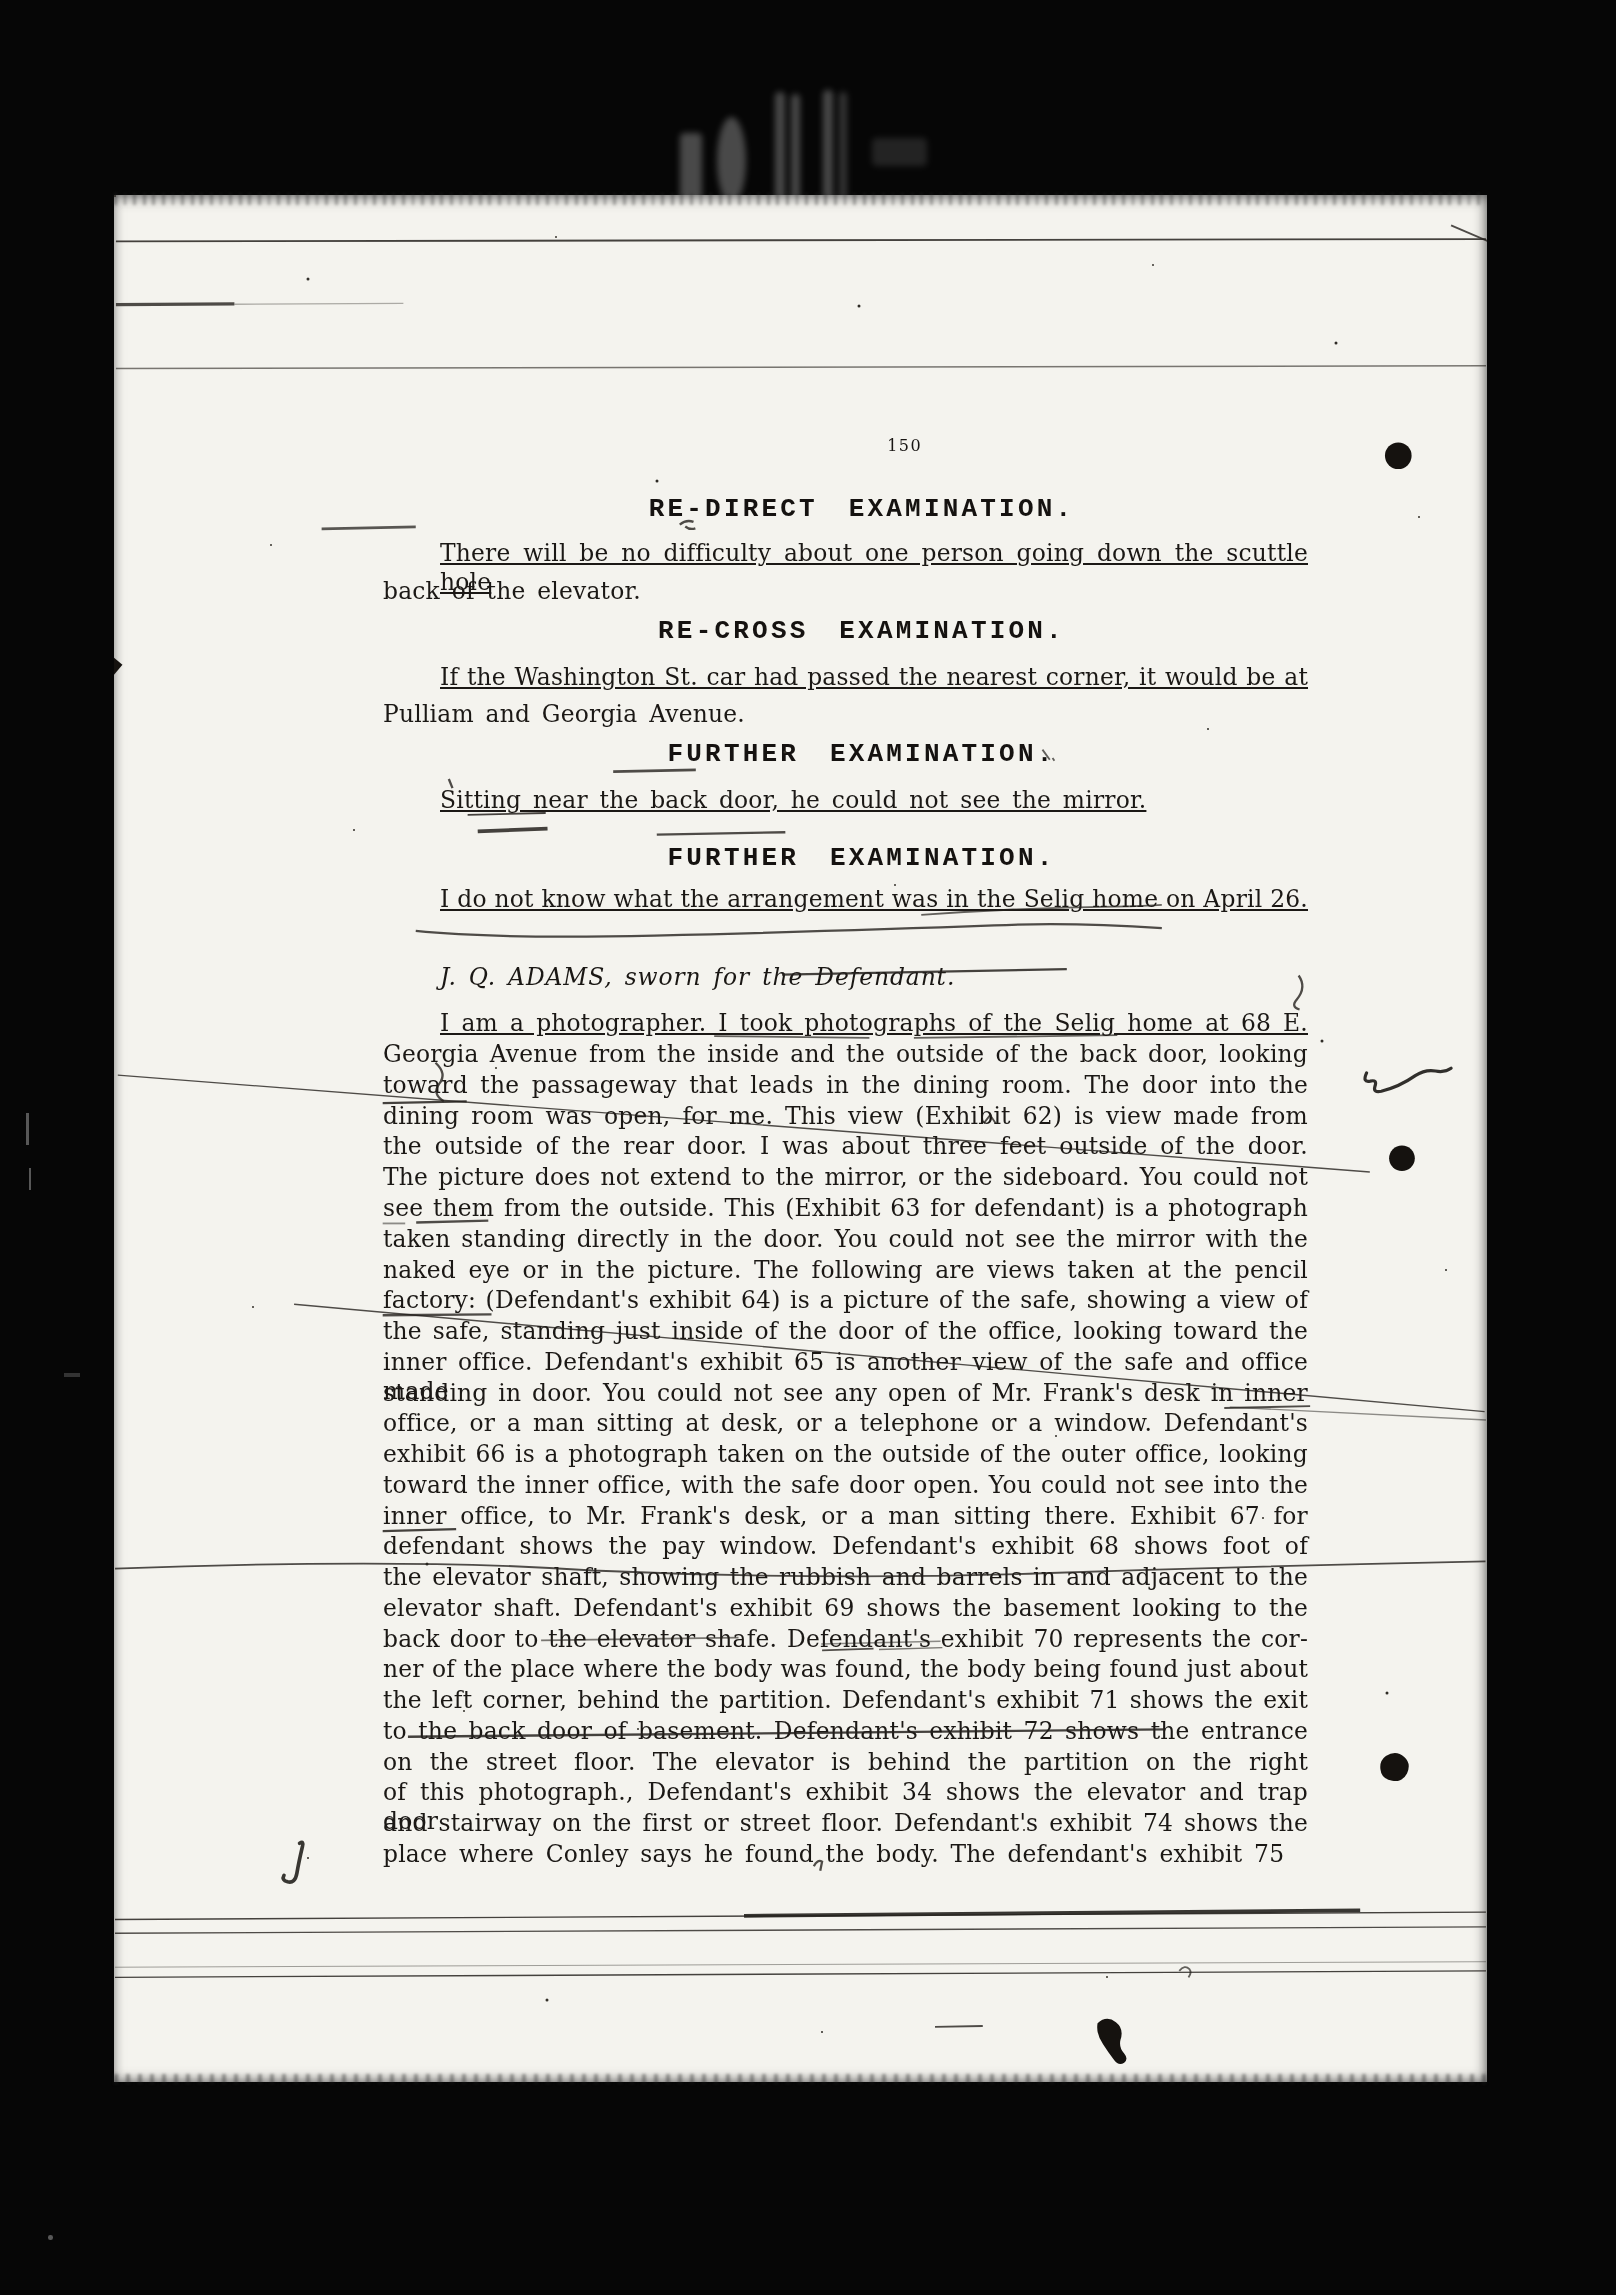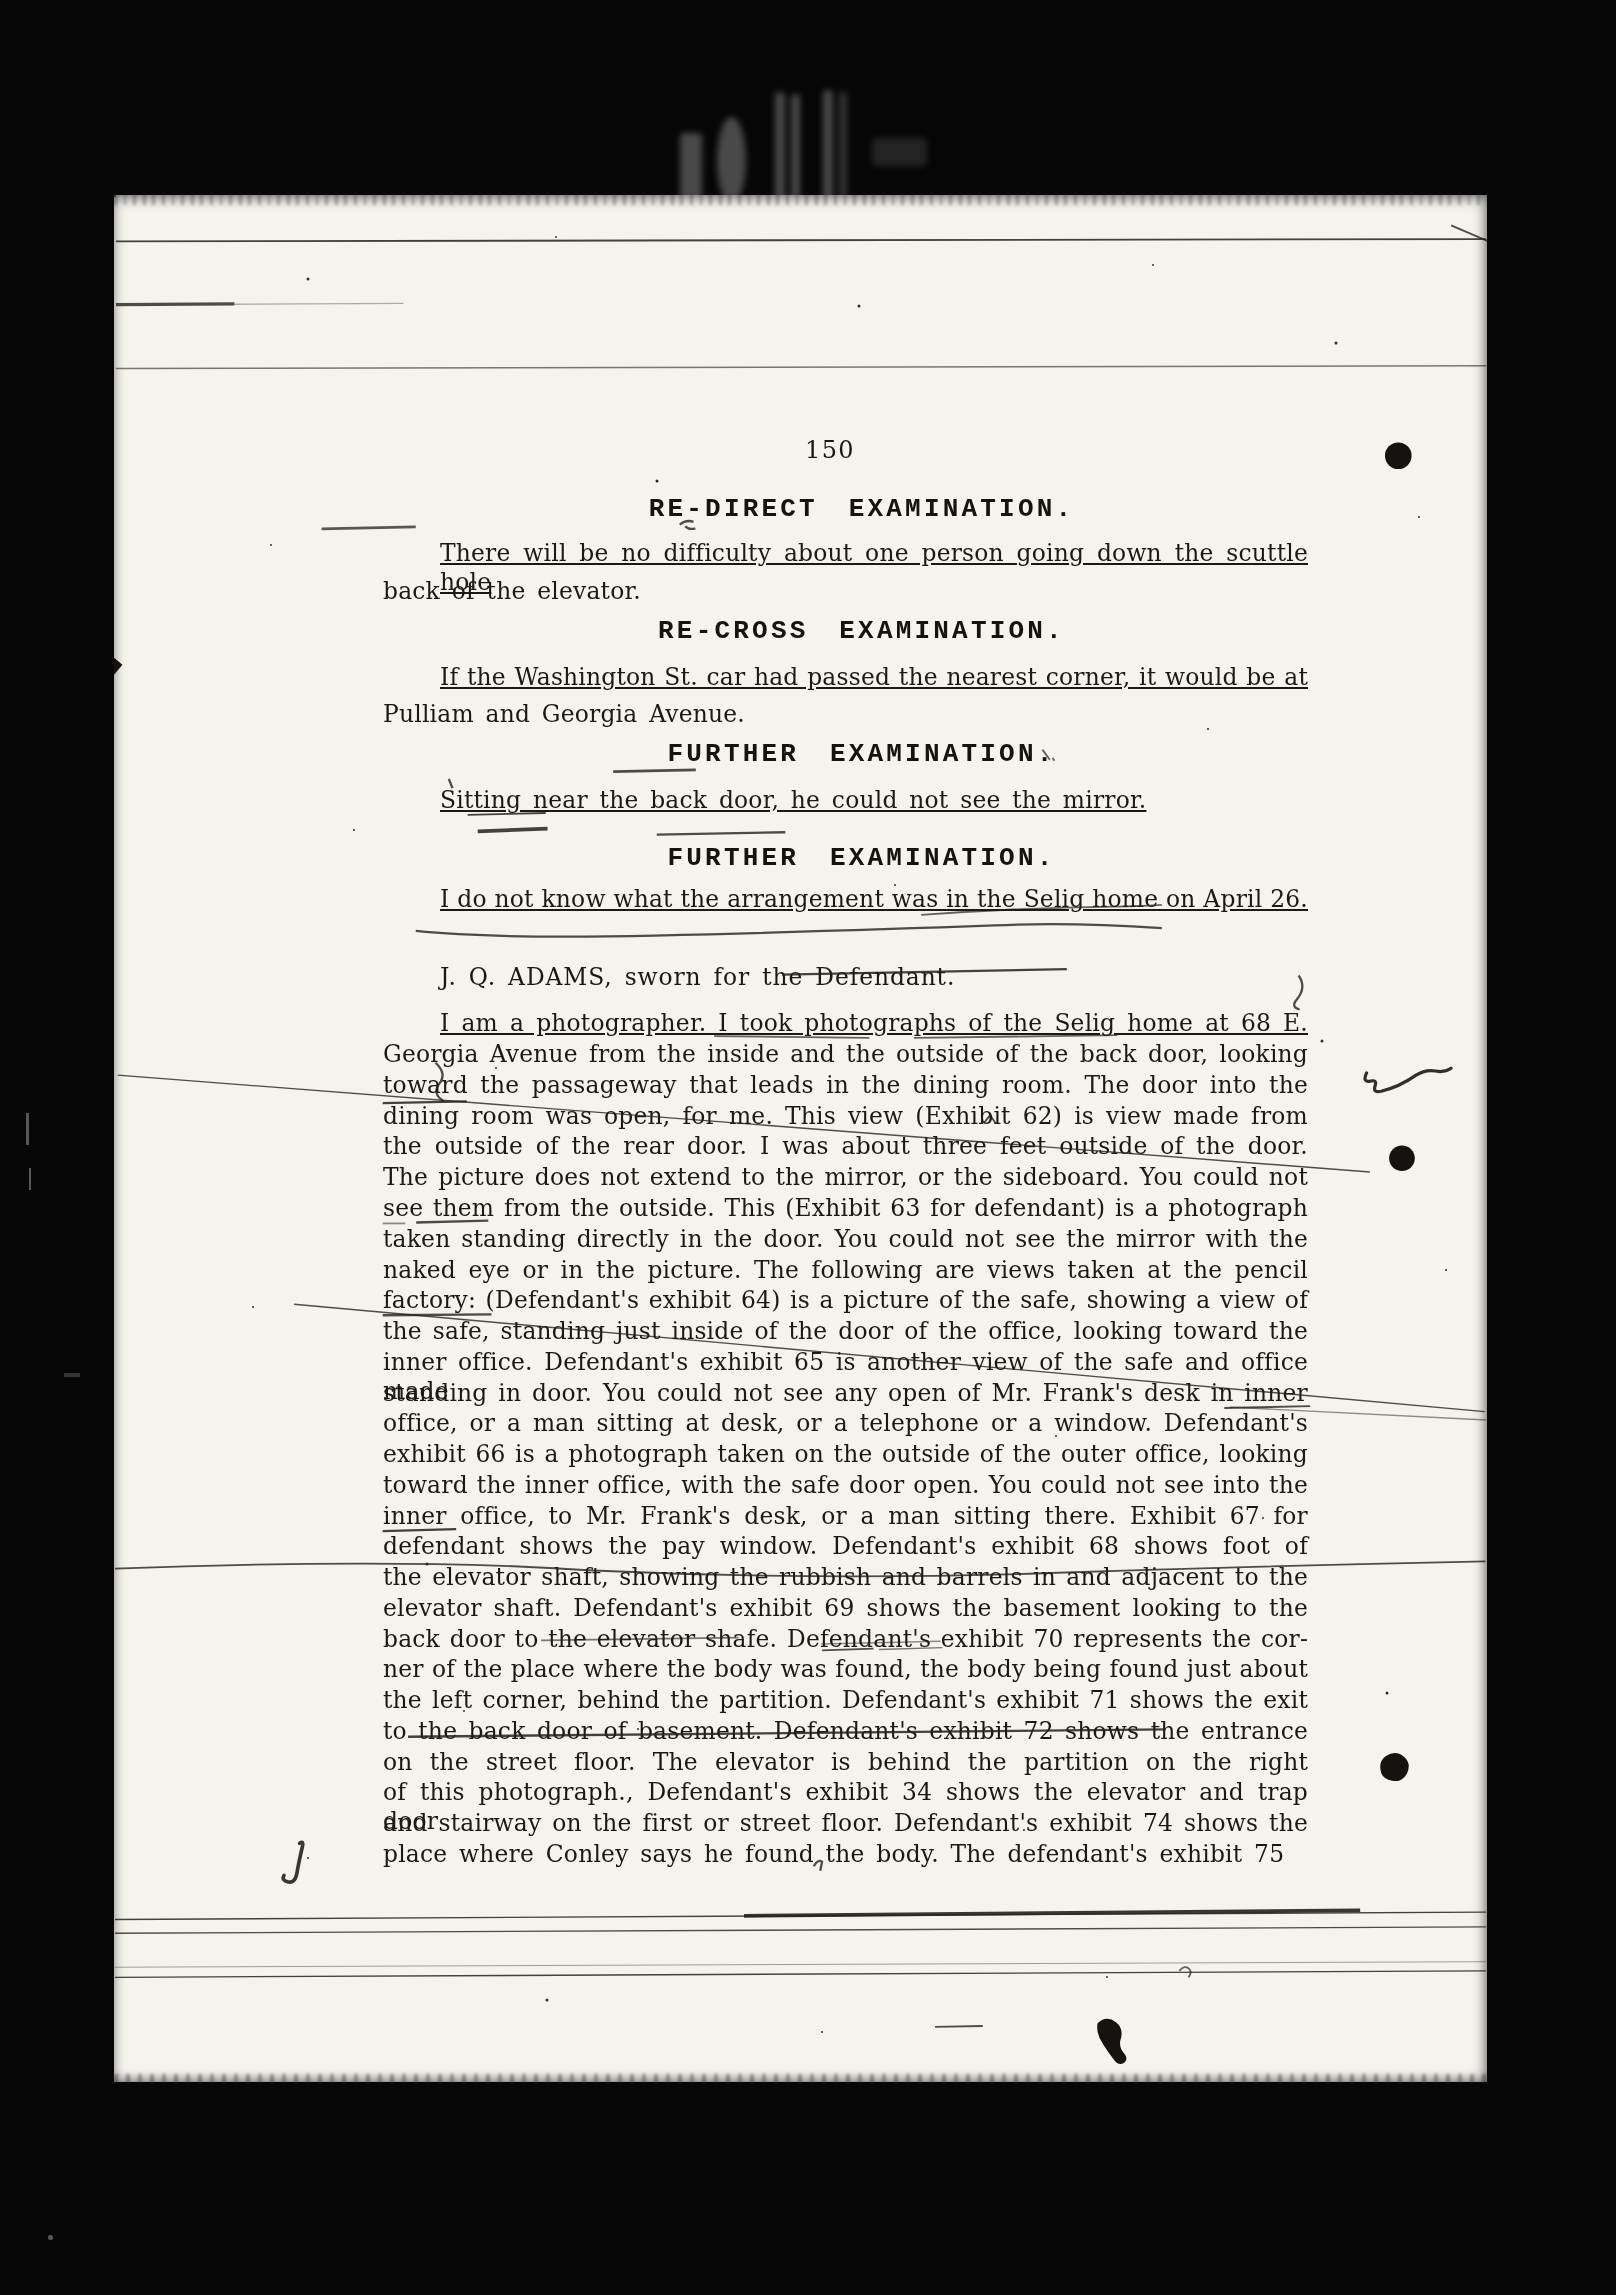--- a/index.html
+++ b/index.html
@@ -12,22 +12,22 @@
                    inset 0 9.2px 13.8px -7.3px rgba(90,90,90,.85),
                    inset 0 -8.3px 12px -6.4px rgba(90,90,90,.7),
                    inset 6.4px 0 11px -5.5px rgba(120,120,120,.5);}
   .page:before{content:"";position:absolute;left:0;top:-1.8px;width:100%;height:12px;
         background:repeating-linear-gradient(90deg,rgba(40,40,40,.35) 0 2.8px,rgba(40,40,40,0) 2.8px 9.6px);
         filter:blur(1.8px);}
   .page:after{content:"";position:absolute;left:0;bottom:-1.8px;width:100%;height:10px;
         background:repeating-linear-gradient(90deg,rgba(30,30,30,.4) 0 3.7px,rgba(30,30,30,0) 3.7px 12px);
         filter:blur(1.8px);}
   
-  .pgnum{position:absolute;left:624px;top:241px;width:184px;text-align:center;
-         font-size:24px;color:#191613;letter-spacing:1.4px;}
+  .pgnum{position:absolute;left:624px;top:241px;width:184px;text-align:right;
+         font-size:16px;color:#191613;letter-spacing:1.4px;}
   .heading{position:absolute;left:285px;width:925px;height:32px;text-align:center;
            font-weight:700;font-size:26px;letter-spacing:3.2px;word-spacing:12px;color:#151210;font-family:Liberation Mono, monospace;}
   .witness{position:absolute;left:326px;width:918px;font-size:23.4px;color:#1a1714;
            letter-spacing:0.9px;word-spacing:3.7px;}
   .bline{position:absolute;left:269px;width:925px;height:31px;line-height:29px;
          font-size:23.4px;color:#1b1815;letter-spacing:0.2px;}
   .bline.first{left:326px;width:868px;text-decoration:underline;}
   .jline{text-align:justify;text-align-last:justify;}
   .lline{text-align:left;word-spacing:4.1px;}
   
@@ -71,21 +71,21 @@
         <div class="heading" style="top: 299px;">RE-DIRECT EXAMINATION.</div>
         <div class="bline first jline" style="top: 344px;">There will be no difficulty about one person going down the scuttle hole</div>
         <div class="bline lline" style="top: 382px;">back of the elevator.</div>
         <div class="heading" style="top: 421px;">RE-CROSS EXAMINATION.</div>
         <div class="bline first jline" style="top: 468px;">If the Washington St. car had passed the nearest corner, it would be at</div>
         <div class="bline lline" style="top: 505px;">Pulliam and Georgia Avenue.</div>
         <div class="heading" style="top: 544px;">FURTHER EXAMINATION.</div>
         <div class="bline first lline" style="top: 591px;">Sitting near the back door, he could not see the mirror.</div>
         <div class="heading" style="top: 648px;">FURTHER EXAMINATION.</div>
         <div class="bline first jline" style="top: 690px;">I do not know what the arrangement was in the Selig home on April 26.</div>
-        <div class="witness" style="top: 768px;">J. Q. ADAMS, sworn for the Defendant.</div>
+        <div class="witness" style="top: 768px; font-style: italic;">J. Q. ADAMS, sworn for the Defendant.</div>
         <div class="bline first jline" style="top: 814px;">I am a photographer.  I took photographs of the Selig home at 68 E.</div>
         <div class="bline jline" style="top: 845px;">Georgia Avenue from the inside and the outside of the back door, looking</div>
         <div class="bline jline" style="top: 876px;">toward the passageway that leads in the dining room.  The door into the</div>
         <div class="bline jline" style="top: 907px;">dining room was open, for me.  This view (Exhibit 62) is view made from</div>
         <div class="bline jline" style="top: 937px;">the outside of the rear door.  I was about three feet outside of the door.</div>
         <div class="bline jline" style="top: 968px;">The picture does not extend to the mirror, or the sideboard.  You could not</div>
         <div class="bline jline" style="top: 999px;">see them from the outside.  This (Exhibit 63 for defendant) is a photograph</div>
         <div class="bline jline" style="top: 1030px;">taken standing directly in the door.  You could not see the mirror with the</div>
         <div class="bline jline" style="top: 1061px;">naked eye or in the picture.  The following are views taken at the pencil</div>
         <div class="bline jline" style="top: 1091px;">factory: (Defendant's exhibit 64) is a picture of the safe, showing a view of</div>

